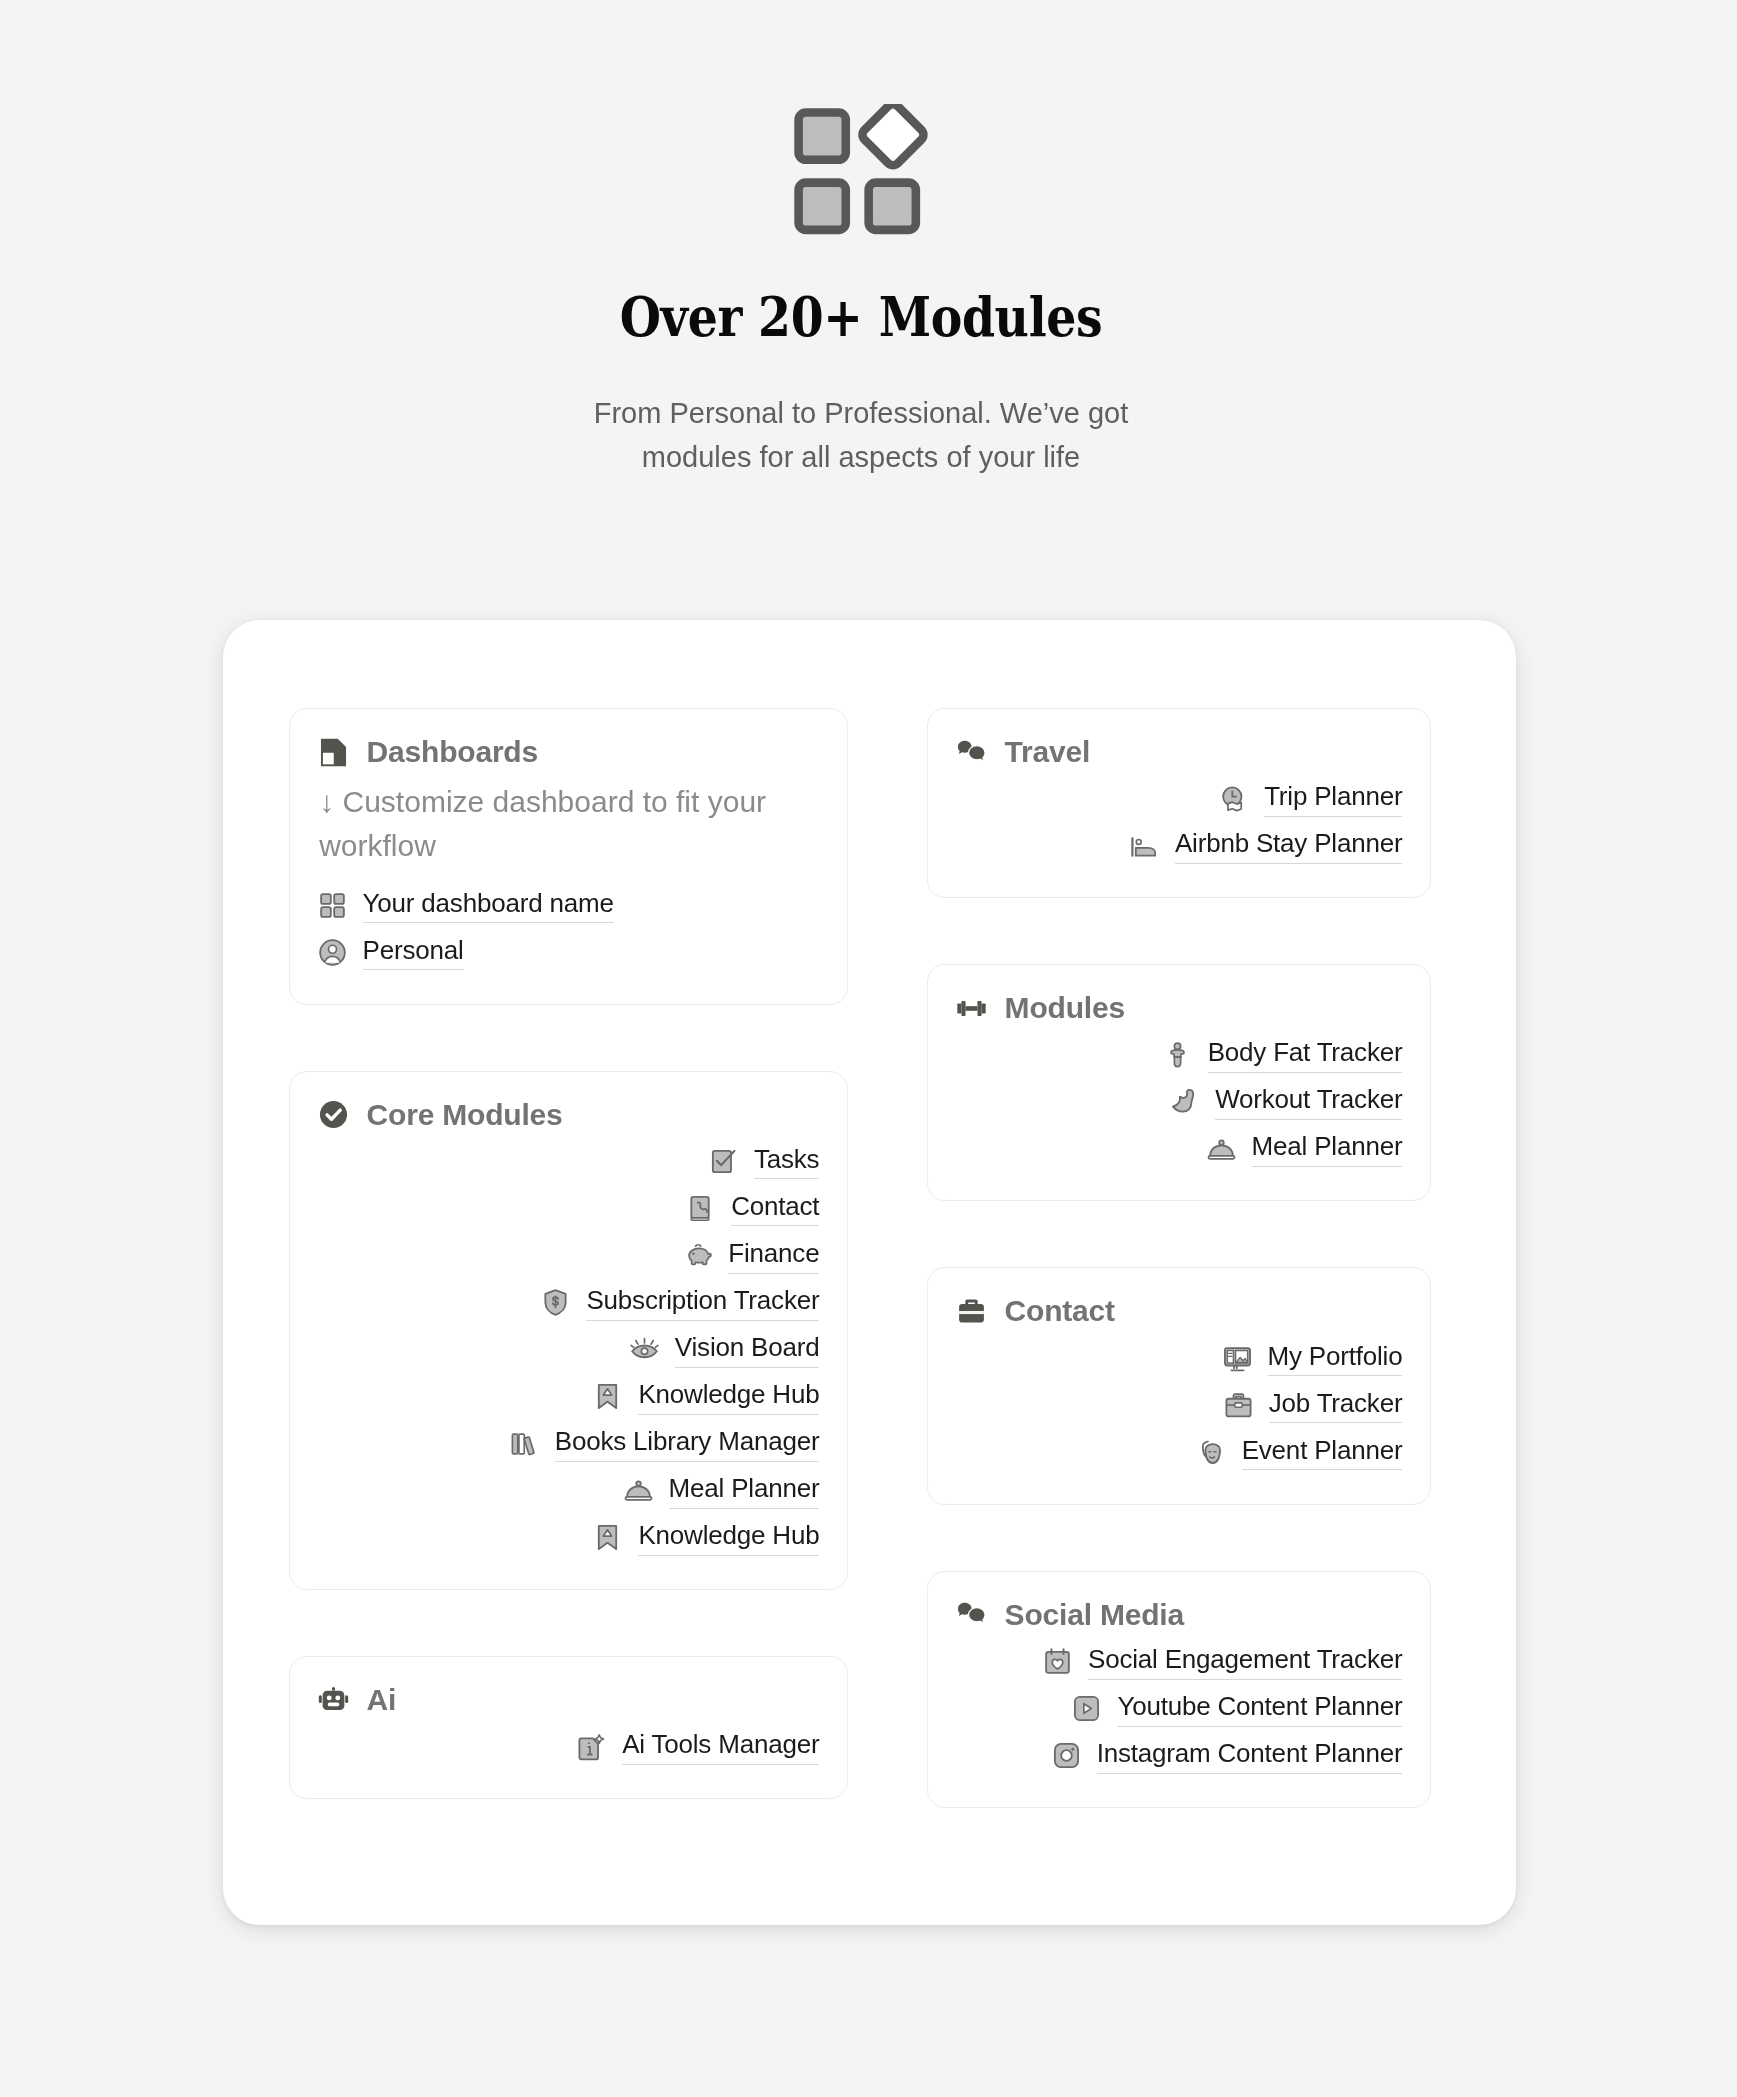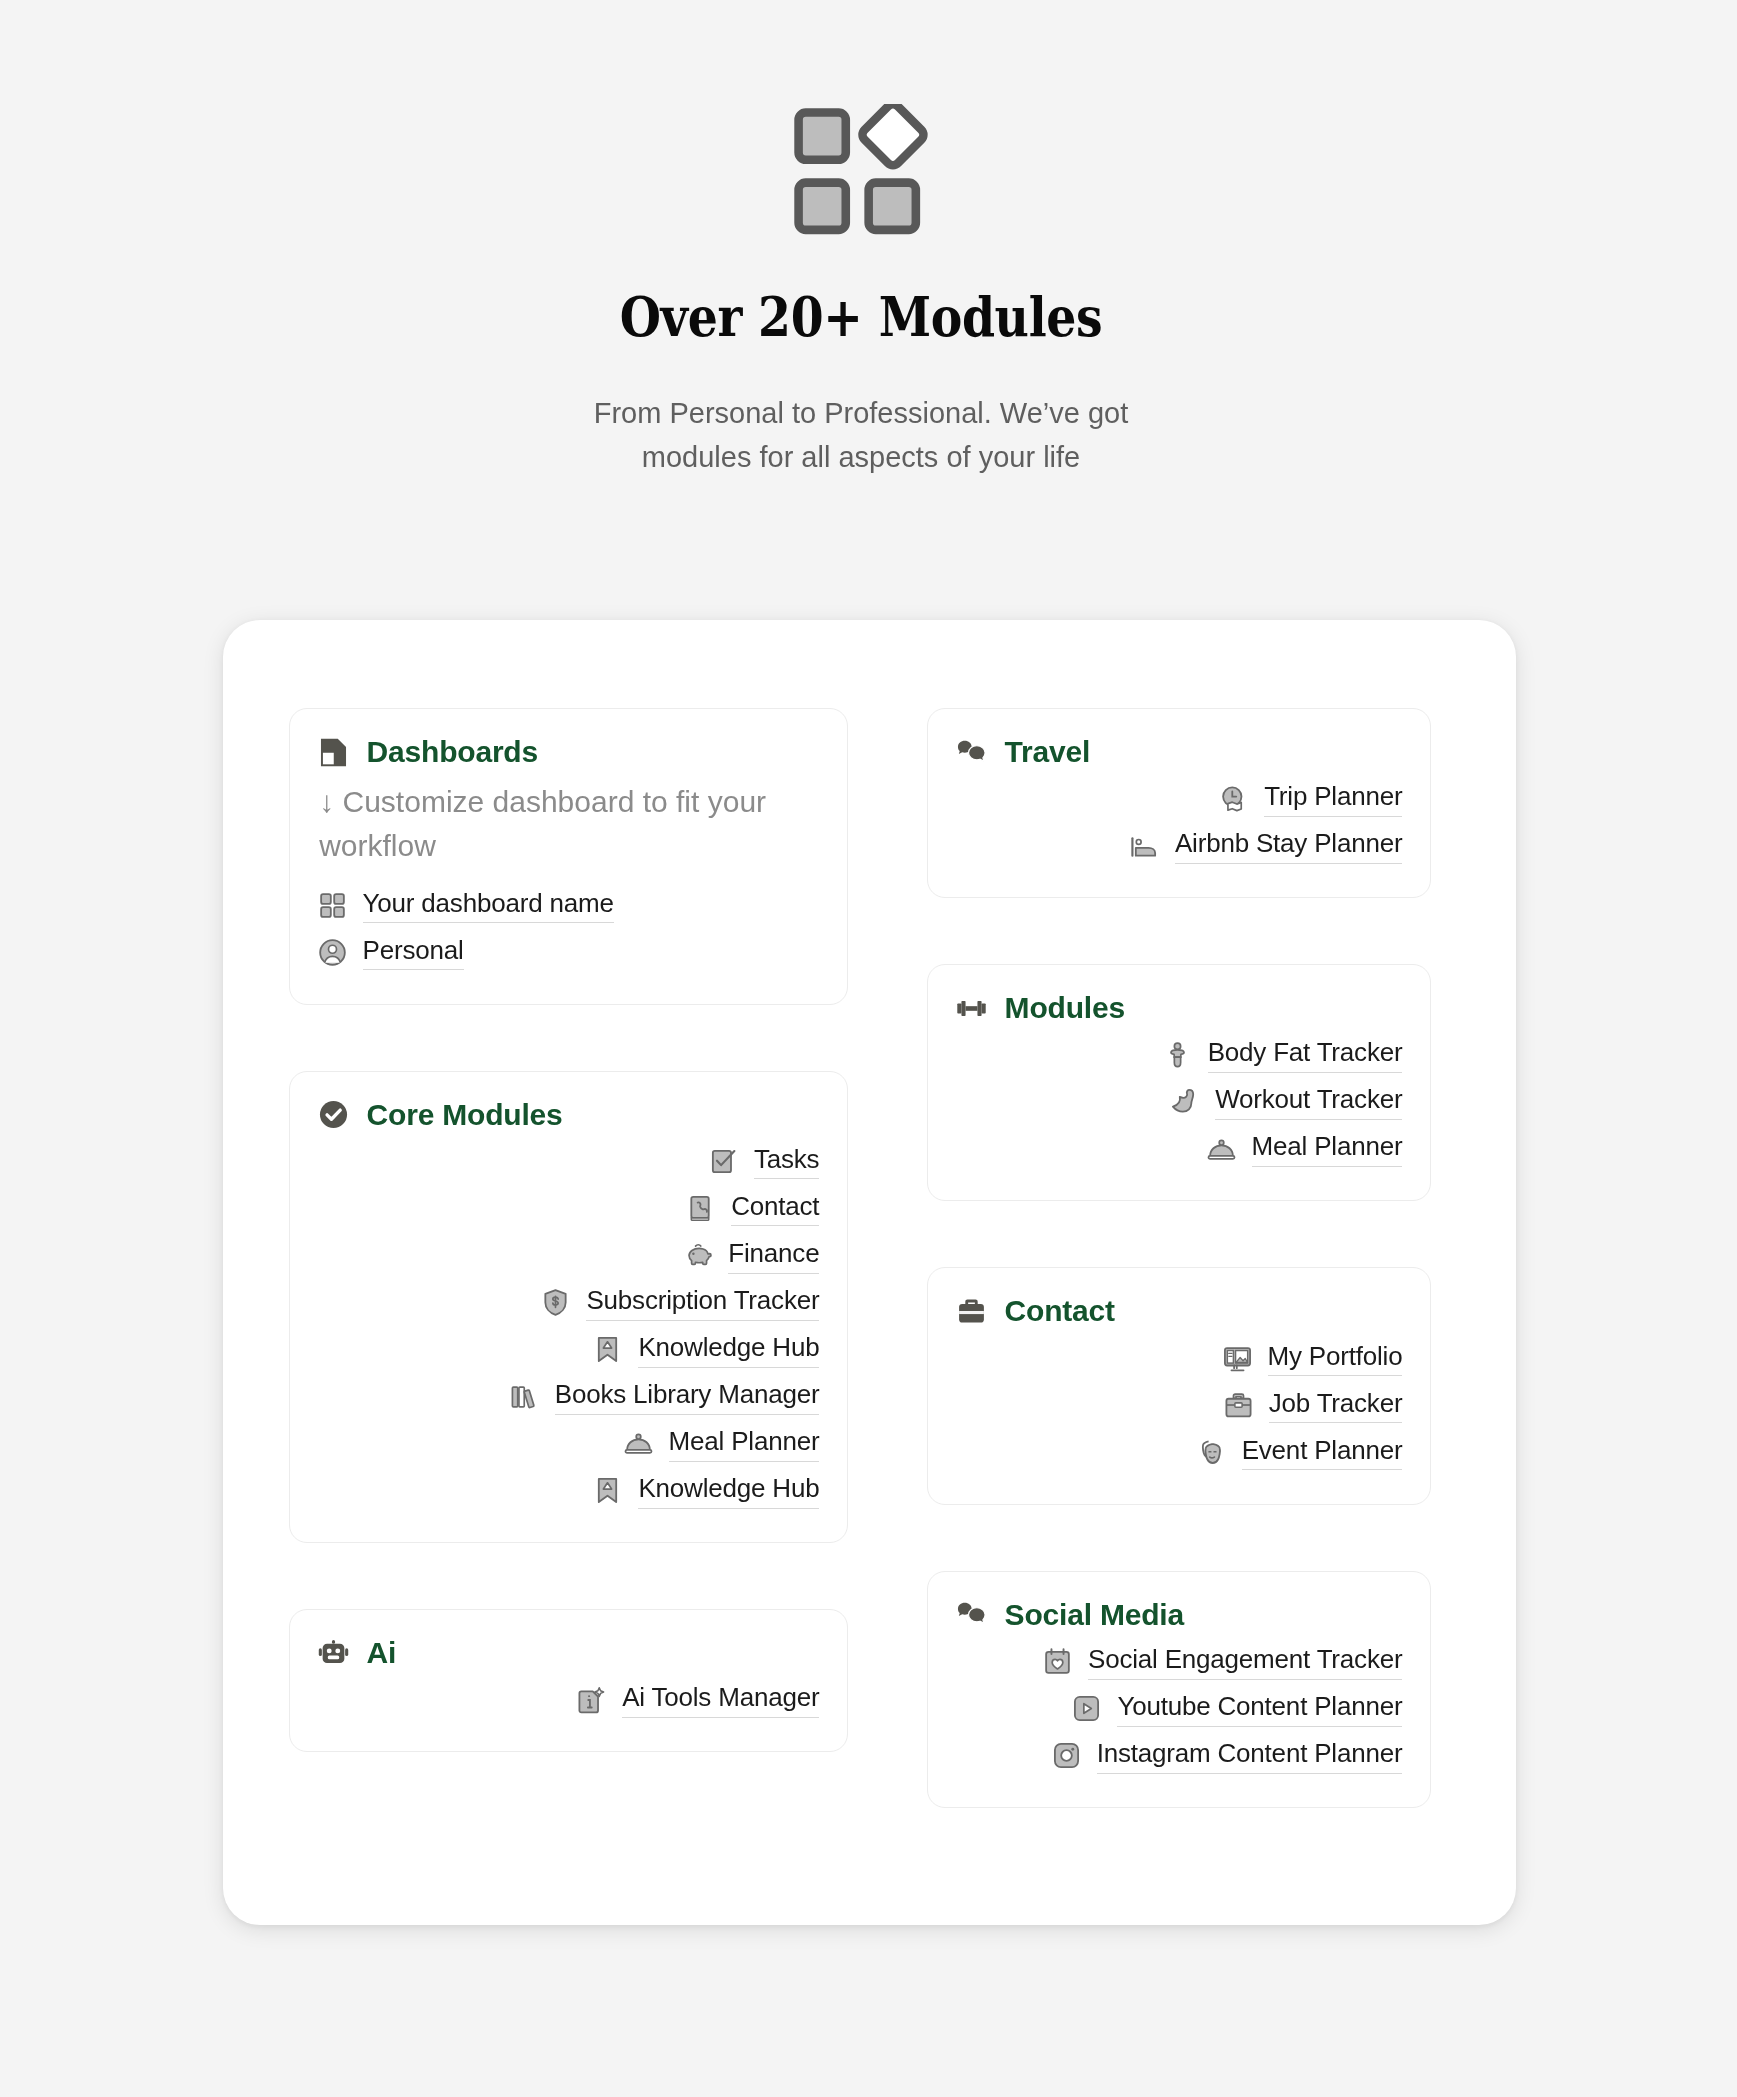--- a/index.html
+++ b/index.html
@@ -94,21 +94,21 @@
 
   .card-head-icon {
     width: 31px; height: 31px;
     flex: 0 0 31px;
     display: flex; align-items: center; justify-content: center;
   }
 
   .card-title {
     font-size: 30px;
     font-weight: 700;
-    color: #14532d;
+    color: #737373;
     letter-spacing: -0.2px;
   }
 
   .card-note {
     font-size: 30px;
     line-height: 1.45;
     color: #8b8b8b;
     margin: 11.3px 0 14.6px 0;
     padding-left: 1.6px;
   }
@@ -247,20 +247,30 @@
                   <svg viewBox="0 0 24 24" width="100%" height="100%">
                     <path d="M12 1.8l8.4 3v7.1c0 4.7-3.4 8.6-8.4 10.3-5-1.7-8.4-5.6-8.4-10.3V4.8z" fill="#bdbdbd" stroke="#6a6a6a" stroke-width="1.5" stroke-linejoin="round"></path>
                     <path d="M12 7v9M14.2 9.2c0-1-1-1.6-2.2-1.6s-2.2.6-2.2 1.5c0 2.2 4.4 1.1 4.4 3.4 0 1-1 1.6-2.2 1.6s-2.2-.7-2.2-1.7" fill="none" stroke="#6a6a6a" stroke-width="1.4" stroke-linecap="round"></path>
                   </svg>
                 </span>
                 <span class="mod-label">Subscription Tracker</span>
               </div>
               <div class="mod">
                 <span class="mod-icon">
                   <svg viewBox="0 0 24 24" width="100%" height="100%">
+                    <path d="M1.8 13.4c2.4-3 6-4.7 10.2-4.7s7.8 1.7 10.2 4.7c-2.4 3.2-6 5-10.2 5s-7.8-1.8-10.2-5z" fill="#bdbdbd" stroke="#6a6a6a" stroke-width="1.5" stroke-linejoin="round"></path>
+                    <circle cx="12" cy="13.4" r="2.6" fill="#fff" stroke="#6a6a6a" stroke-width="1.4"></circle>
+                    <path d="M12 6.6V3M6.6 7.6L4.8 4.6M17.4 7.6l1.8-3M3 10.2L.9 8.6M21 10.2l2.1-1.6" fill="none" stroke="#6a6a6a" stroke-width="1.4" stroke-linecap="round"></path>
+                  </svg>
+                </span>
+                <span class="mod-label">Vision Board</span>
+              </div>
+              <div class="mod">
+                <span class="mod-icon">
+                  <svg viewBox="0 0 24 24" width="100%" height="100%">
                     <path d="M4.8 2.4h14.4v19.2l-7.2-5.3-7.2 5.3z" fill="#bdbdbd" stroke="#6a6a6a" stroke-width="1.5" stroke-linejoin="round"></path>
                     <path d="M12 5.6l3.4 5.2H8.6z" fill="#fff" stroke="#6a6a6a" stroke-width="1.4" stroke-linejoin="round"></path>
                   </svg>
                 </span>
                 <span class="mod-label">Knowledge Hub</span>
               </div>
               <div class="mod">
                 <span class="mod-icon">
                   <svg viewBox="0 0 24 24" width="100%" height="100%">
                     <rect x="2" y="4.2" width="4.4" height="16.4" rx="0.8" fill="#bdbdbd" stroke="#6a6a6a" stroke-width="1.4"></rect>

